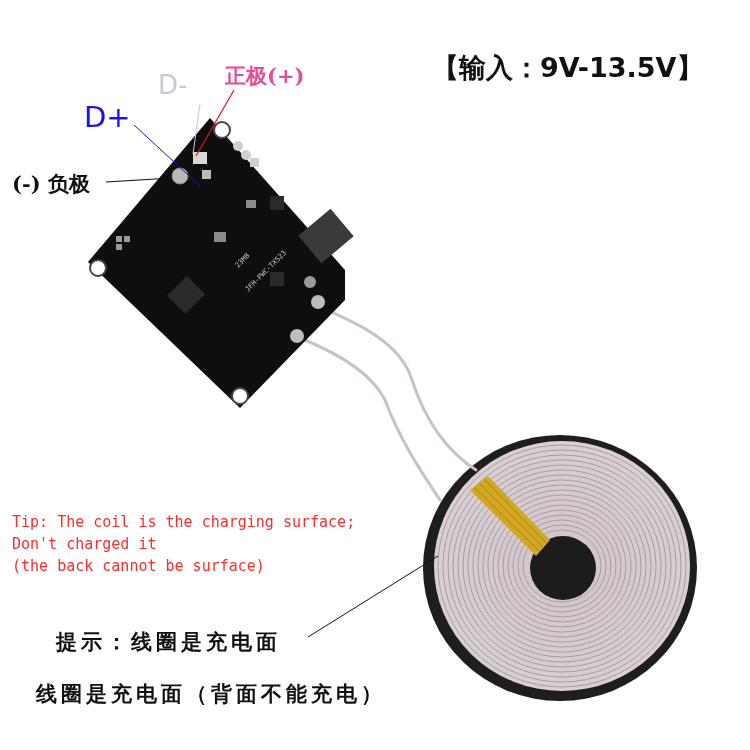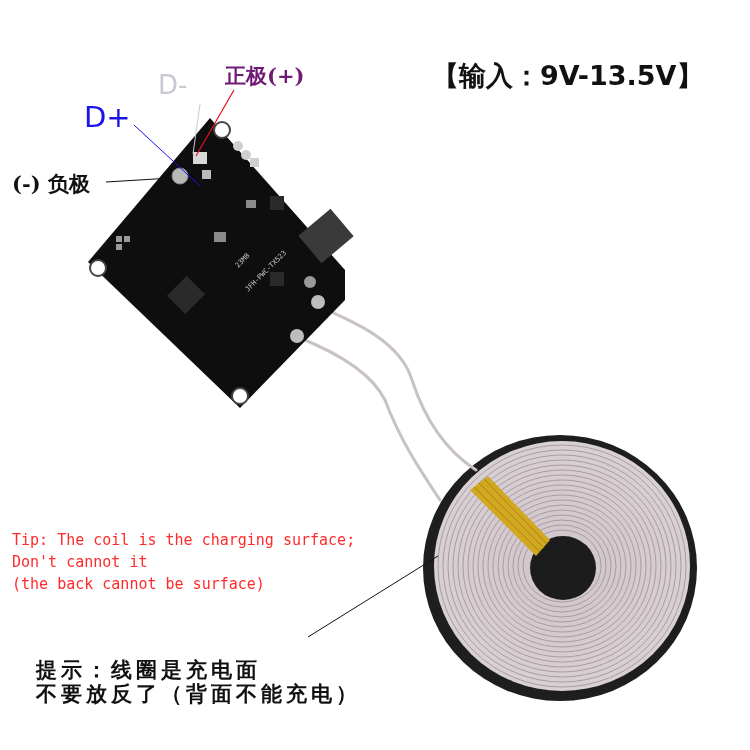--- a/index.html
+++ b/index.html
@@ -1,23 +1,23 @@
 <!DOCTYPE html>
 <html><head>
 <meta charset="utf-8">
 <style>
   html, body { margin:0; padding:0; background:#ffffff; }
   body { width:750px; height:750px; position:relative; overflow:hidden; font-family:"DejaVu Sans", sans-serif; }
   .abs { position:absolute; }
-  .input-spec { left:432px; top:58px; font-size:27px; font-weight:bold; color:#111; white-space:nowrap; font-family:"DejaVu Sans", sans-serif; letter-spacing:0px;text-align:center; }
+  .input-spec { left:432px; top:50px; font-size:27px; font-weight:bold; color:#111; white-space:nowrap; font-family:"DejaVu Sans", sans-serif; letter-spacing:0px;text-align:center; }
   .lbl-dminus { left:158px; top:70px; font-size:26px; color:#c9c9d6; font-family:"DejaVu Sans", sans-serif; }
   .lbl-dplus { left:84px; top:100px; font-size:29px; color:#1b14e6; font-family:"DejaVu Sans", sans-serif; }
-  .lbl-pos { left:225px; top:62px; font-size:21px; font-weight:bold; color:#701a75; white-space:nowrap; font-family:"DejaVu Serif", serif; }
+  .lbl-pos { left:225px; top:62px; font-size:21px; font-weight:bold; color:#ec4899; white-space:nowrap; font-family:"DejaVu Serif", serif; }
   .lbl-neg { left:12px; top:170px; font-size:21px; color:#111; white-space:nowrap; font-family:"DejaVu Serif", serif; font-weight:bold; }
-  .tip-en { left:12px; top:511px; font-family:"DejaVu Sans Mono", monospace; font-size:15px; color:#ff2b2b; line-height:22px; white-space:pre;margin-top:18px; }
+  .tip-en { left:12px; top:511px; font-family:"DejaVu Sans Mono", monospace; font-size:15px; color:#ff2b2b; line-height:22px; white-space:pre; }
   .tip-cn { left:36px; font-size:21px; font-weight:bold; color:#111; white-space:nowrap; font-family:"DejaVu Serif", serif; letter-spacing:4px; }
   svg.scene { position:absolute; left:0; top:0; }
 </style>
 </head>
 <body>
 
 <svg class="scene" width="750" height="750" viewBox="0 0 750 750">
   <defs>
     <radialGradient id="coilGrad" cx="50%" cy="50%" r="50%">
       <stop offset="0%" stop-color="#cfc4c9"></stop>
@@ -102,16 +102,16 @@
   <line x1="106" y1="182" x2="172" y2="178" stroke="#111" stroke-width="1.2"></line>
   <line x1="308" y1="637" x2="438" y2="556" stroke="#111" stroke-width="1"></line>
 </svg>
 
 <div class="abs input-spec">【输入：9V-13.5V】</div>
 <div class="abs lbl-dminus">D-</div>
 <div class="abs lbl-dplus">D+</div>
 <div class="abs lbl-pos">正极(+)</div>
 <div class="abs lbl-neg">(-) 负极</div>
 
-<div class="abs tip-en"><div>Tip: The coil is the charging surface;</div><div>Don't cannot it</div><div>(the back cannot be surface)</div></div>
+<div class="abs tip-en"><div>Tip: The coil is the charging surface;</div><div>Don't charged it</div><div>(the back cannot be surface)</div></div>
 
-<div class="abs tip-cn" style="top:656px;">提示：线圈是充电面</div>
-<div class="abs tip-cn" style="top:680px;">不要放反了（背面不能充电）</div>
+<div class="abs tip-cn" style="top:628px;margin-left:20px;">提示：线圈是充电面</div>
+<div class="abs tip-cn" style="top:680px;">线圈是充电面（背面不能充电）</div>
 
 </body></html>

